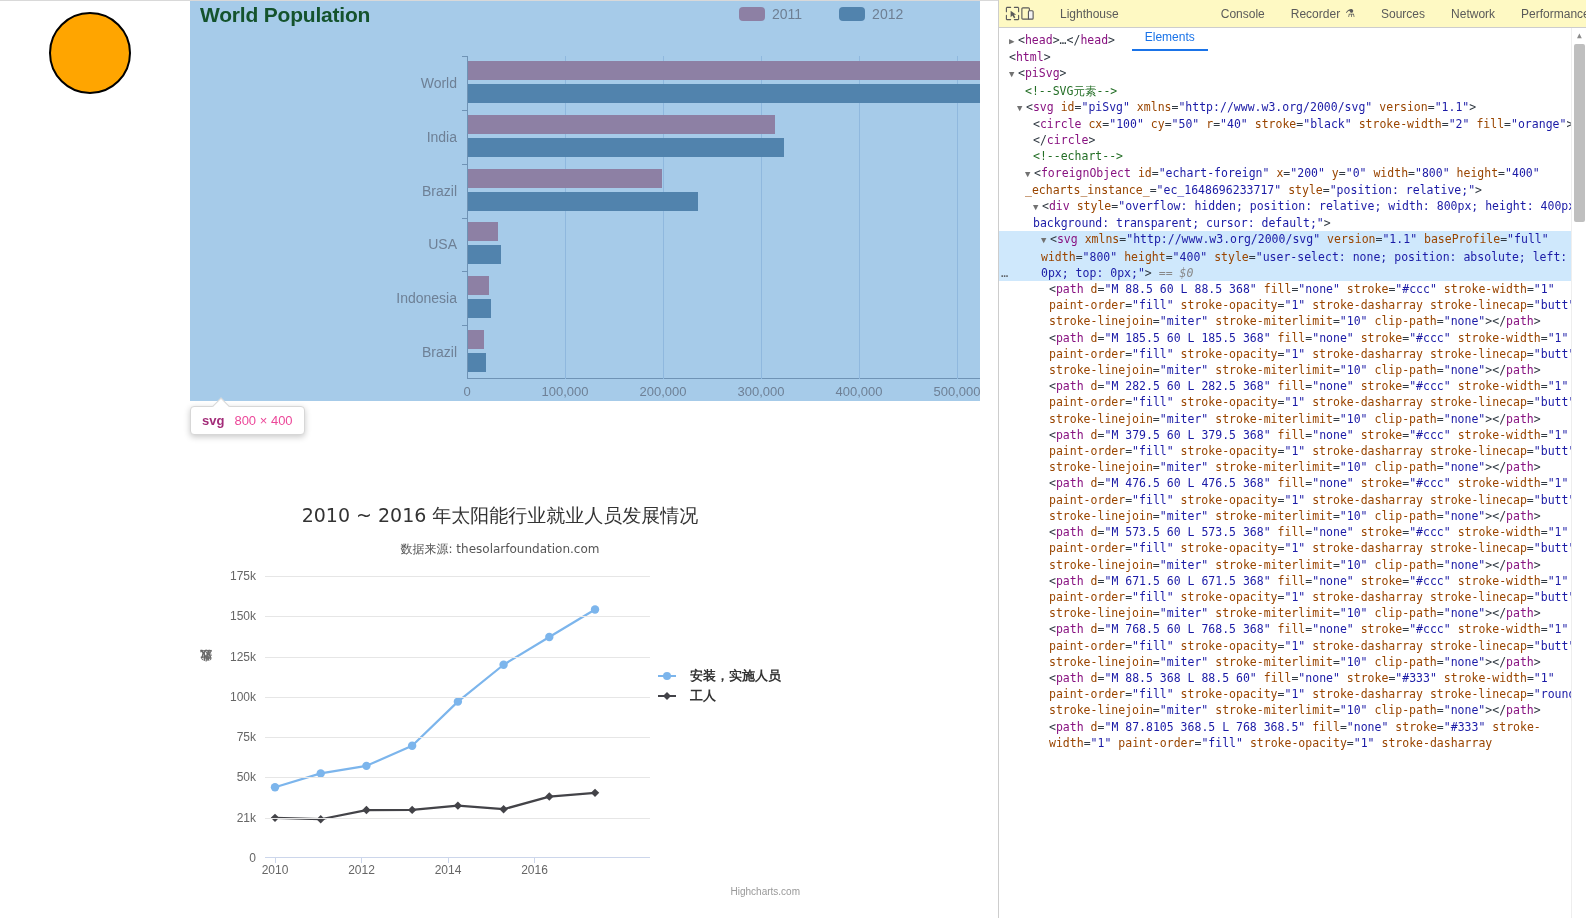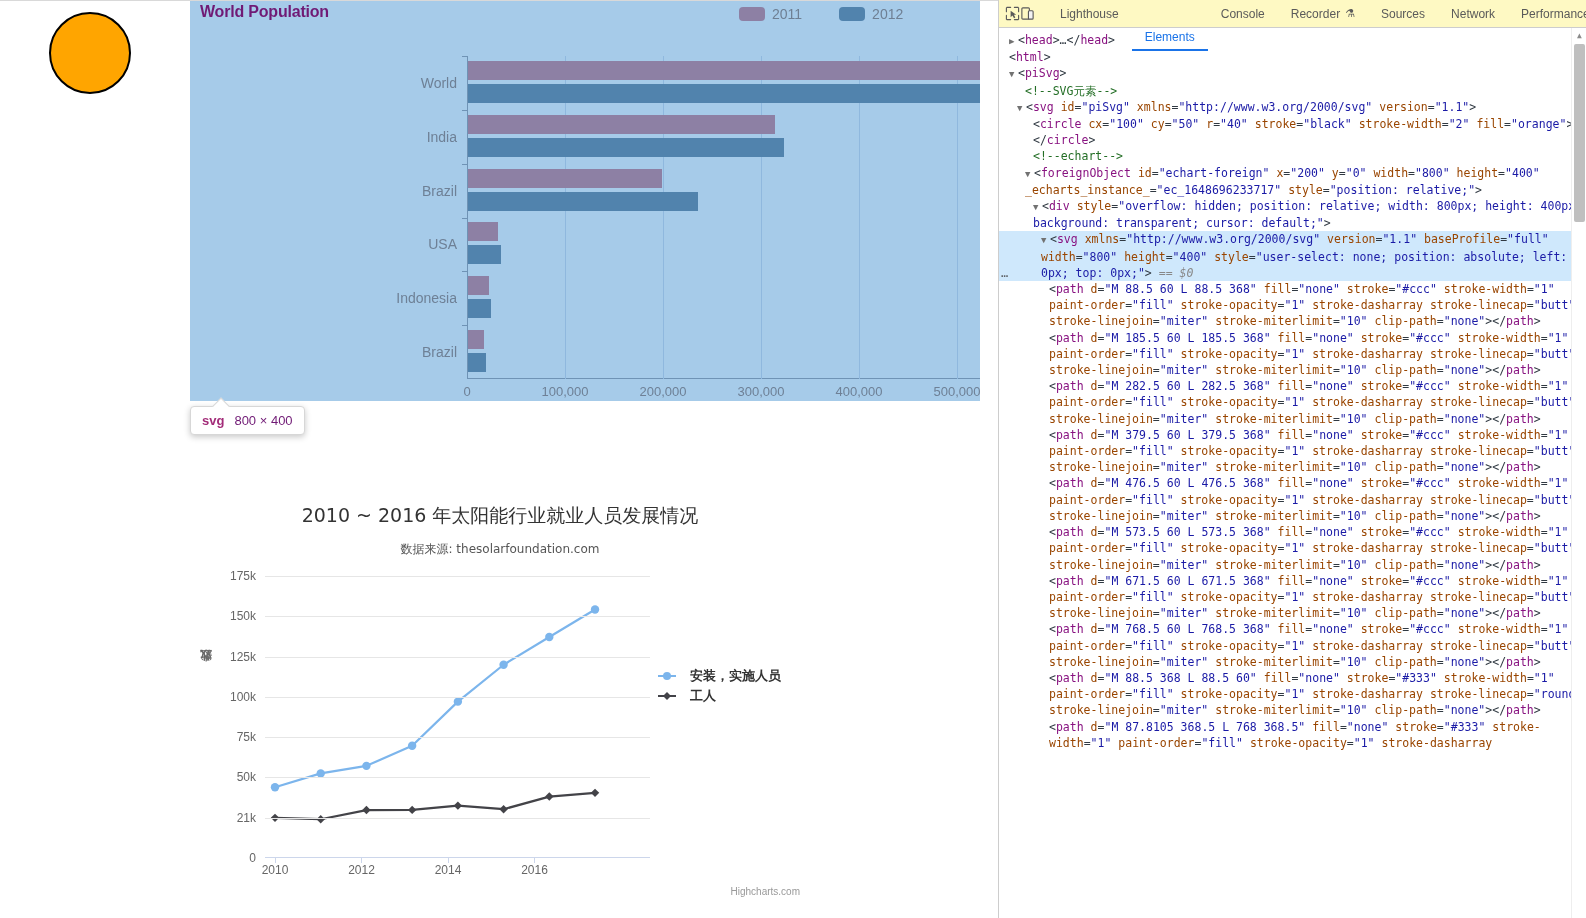--- a/index.html
+++ b/index.html
@@ -26,21 +26,21 @@
 
   
   #echart-box {
     position: absolute; left: 190px; top: 0px;
     width: 790px; height: 400px;
     background: #a6cbe9;
     overflow: hidden;
   }
   #echart-title {
     position: absolute; left: 10px; top: 2px;
-    font-size: 16px; font-weight: bold; color: #701a75;
+    font-size: 21px; font-weight: bold; color: #14532d;
     letter-spacing: -0.2px;
   }
   .ec-legend { position: absolute; top: 5px; display: flex; align-items: center; gap: 8px; }
   .ec-legend-item { display: flex; align-items: center; gap: 7px; padding-left: 29px; }
   .ec-swatch { width: 26px; height: 14px; border-radius: 4px; }
   .ec-legend-label { font-size: 14px; color: #6e7f93; }
 
   #ec-plot { position: absolute; left: 277px; top: 55px; width: 686px; height: 323px; }
   .ec-gridline { position: absolute; top: 0; width: 1px; height: 323px; background: #8fb8de; }
   .ec-axis-v { position: absolute; left: 0; top: 0; width: 1px; height: 323px; background: #6f93b5; }
@@ -59,21 +59,21 @@
 
   
   #dt-tooltip {
     position: absolute; left: 190px; top: 405px;
     background: #fff; border: 1px solid #d7d7d7; border-radius: 4px;
     box-shadow: 0 2px 6px rgba(0,0,0,.22);
     padding: 6px 11px; display: flex; align-items: baseline; gap: 10px;
     font-size: 13px;
   }
   #dt-tooltip .tt-tag { color: #a32c79; font-weight: bold; font-family: "Liberation Sans", sans-serif; }
-  #dt-tooltip .tt-dims { color: #701a75; }
+  #dt-tooltip .tt-dims { color: #ec4899; }
   #dt-tooltip .tt-arrow {
     position: absolute; left: 24px; top: -7px;
     width: 12px; height: 12px; background: #fff;
     border-left: 1px solid #d7d7d7; border-top: 1px solid #d7d7d7;
     transform: rotate(45deg);
   }
 
   
   #hc-chart { position: absolute; left: 190px; top: 480px; width: 620px; height: 430px; }
   #hc-title {

